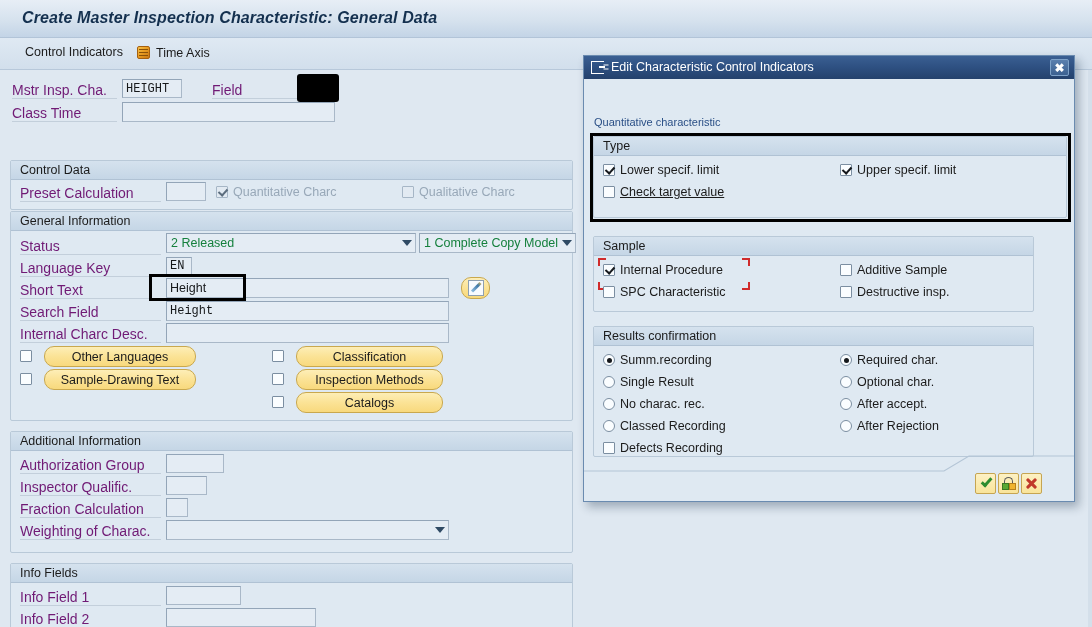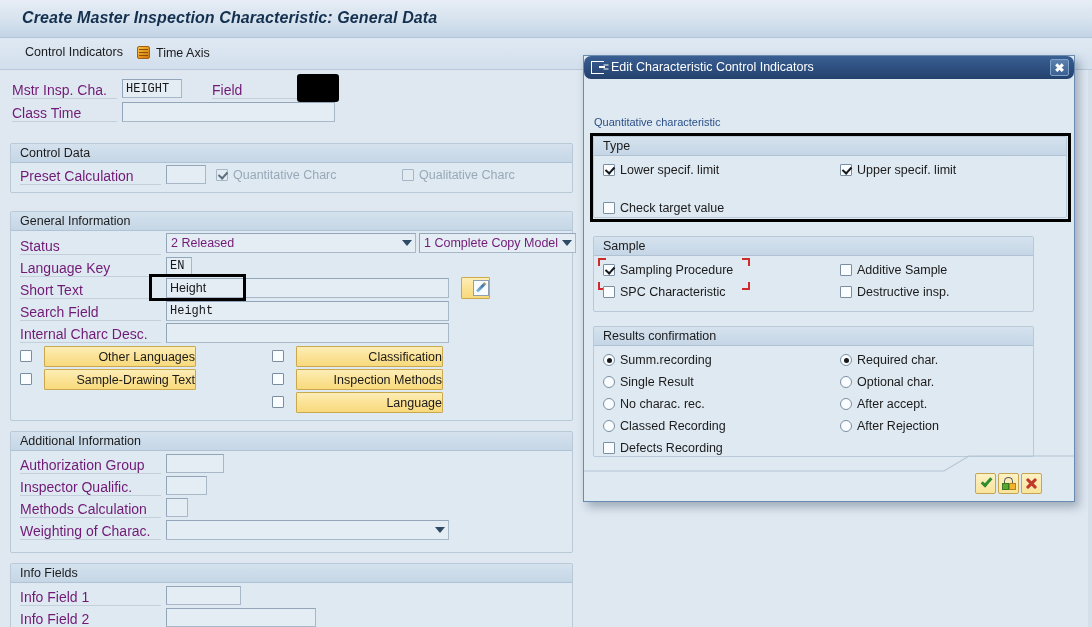--- a/index.html
+++ b/index.html
@@ -218,21 +218,21 @@
   
   .sapsel {
     position: absolute;
     box-sizing: border-box;
     height: 20px;
     background: #e4ecf4;
     border: 1px solid #a9b8c8;
     border-top-color: #93a5b8;
     border-left-color: #93a5b8;
     font-size: 12.5px;
-    color: #701a75;
+    color: #15803d;
     display: flex;
     align-items: center;
   }
   .sapsel .val {
     padding-left: 4px;
     flex: 1 1 auto;
     overflow: hidden;
     white-space: nowrap;
   }
   .sapsel .arw {
@@ -250,26 +250,26 @@
     border-right: 5px solid transparent;
     border-top: 6px solid #2f4a64;
   }
 
   
   .ybtn {
     position: absolute;
     box-sizing: border-box;
     background: linear-gradient(to bottom, #fdeeb7 0%, #fbe397 48%, #f8d97d 100%);
     border: 1px solid #c9a84e;
-    border-radius: 1px;
+    border-radius: 10px;
     font-size: 12.5px;
     color: #1b1b1b;
     display: flex;
     align-items: center;
-    justify-content: flex-end;
+    justify-content: center;
     white-space: nowrap;
     cursor: default;
   }
 
   .icon-pencil {
     position: relative;
     width: 16px; height: 16px;
     background: #f8fbff;
     border: 1px solid #8d9fb1;
     box-sizing: border-box;
@@ -301,21 +301,20 @@
     border: 1px solid #6a8bb0;
     box-sizing: border-box;
     box-shadow: 4px 5px 9px rgba(25,45,70,0.33);
   }
   .dlg-title {
     position: absolute;
     left: 0; top: 0;
     width: 100%; height: 23px;
     background: linear-gradient(to bottom, #3a5f92 0%, #2d4f80 52%, #24416c 100%);
     box-sizing: border-box;
-    border-radius: 7px;
   }
   .dlg-title .t {
     position: absolute;
     left: 27px; top: 4px;
     font-size: 12.5px;
     color: #ffffff;
     white-space: nowrap;
   }
   .icon-dlg {
     position: absolute;
@@ -485,21 +484,21 @@
   <input class="sapin mono" style="left: 122px; top: 79px; width: 60px;" value="HEIGHT">
 
   <div class="fld-label" style="left:212px; top:82px;">Field</div>
   <div class="underline" style="left:212px; top:98px; width:125px;"></div>
   <div class="redact" style="left:297px; top:74px; width:42px; height:28px;"></div>
 
   <div class="fld-label" style="left:12px; top:105px;">Class Time</div>
   <div class="underline" style="left:12px; top:121px; width:105px;"></div>
   <input class="sapin" style="left: 122px; top: 102px; width: 213px; height: 20px;" value="">
 
-  <div class="grp" style="left:10px; top:143px; width:563px; height:50px;">
+  <div class="grp" style="left:10px; top:160px; width:563px; height:50px;">
     <div class="grp-hd">
       <span>Control Data</span>
     </div>
     <div class="fld-label" style="left:9px; top:24px;">Preset Calculation</div>
     <div class="underline" style="left:9px; top:40px; width:141px;"></div>
     <input class="sapin" style="left: 155px; top: 21px; width: 40px;" value="">
 
     <div class="cb checked disabled" style="left:205px; top:24px;">
       <span class="box"></span>
       <span>Quantitative Charc</span>
@@ -570,38 +569,38 @@
       <span class="box"></span>
     </div>
     <div class="ybtn" style="left:285px; top:157px; width:147px; height:21px;">
       <span>Inspection Methods</span>
     </div>
 
     <div class="cb" style="left:261px; top:184px;">
       <span class="box"></span>
     </div>
     <div class="ybtn" style="left:285px; top:180px; width:147px; height:21px;">
-      <span>Language</span>
+      <span>Catalogs</span>
     </div>
   </div>
 
   <div class="grp" style="left:10px; top:431px; width:563px; height:122px;">
     <div class="grp-hd">
       <span>Additional Information</span>
     </div>
 
     <div class="fld-label" style="left:9px; top:25px;">Authorization Group</div>
     <div class="underline" style="left:9px; top:41px; width:141px;"></div>
     <input class="sapin" style="left: 155px; top: 22px; width: 58px;" value="">
 
     <div class="fld-label" style="left:9px; top:47px;">Inspector Qualific.</div>
     <div class="underline" style="left:9px; top:63px; width:141px;"></div>
     <input class="sapin" style="left: 155px; top: 44px; width: 41px;" value="">
 
-    <div class="fld-label" style="left:9px; top:69px;">Methods Calculation</div>
+    <div class="fld-label" style="left:9px; top:69px;">Fraction Calculation</div>
     <div class="underline" style="left:9px; top:85px; width:141px;"></div>
     <input class="sapin" style="left: 155px; top: 66px; width: 22px;" value="">
 
     <div class="fld-label" style="left:9px; top:91px;">Weighting of Charac.</div>
     <div class="underline" style="left:9px; top:107px; width:141px;"></div>
     <div class="sapsel" style="left:155px; top:88px; width:283px;">
       <span class="val"></span>
       <span class="arw"></span>
     </div>
   </div>
@@ -636,35 +635,35 @@
           <span>Type</span>
         </div>
         <div class="cb checked" style="left:9px; top:26px;">
           <span class="box"></span>
           <span>Lower specif. limit</span>
         </div>
         <div class="cb checked" style="left:246px; top:26px;">
           <span class="box"></span>
           <span>Upper specif. limit</span>
         </div>
-        <div class="cb" style="left:9px; top:64px;">
+        <div class="cb" style="left:9px; top:48px;text-decoration:underline;">
           <span class="box"></span>
           <span>Check target value</span>
         </div>
       </div>
 
       <div class="annot" style="left:6px; top:54px; width:481px; height:89px;"></div>
 
       <div class="grp" style="left:9px; top:157px; width:441px; height:76px;">
         <div class="grp-hd">
           <span>Sample</span>
         </div>
         <div class="cb checked" style="left:9px; top:26px;">
           <span class="box"></span>
-          <span>Sampling Procedure</span>
+          <span>Internal Procedure</span>
         </div>
         <div class="corners" style="left:4px; top:21px; width:152px; height:32px;">
           <i class="tl"></i>
             <i class="tr"></i>
             <i class="bl"></i>
             <i class="br"></i>
         </div>
         <div class="cb" style="left:246px; top:26px;">
           <span class="box"></span>
           <span>Additive Sample</span>

